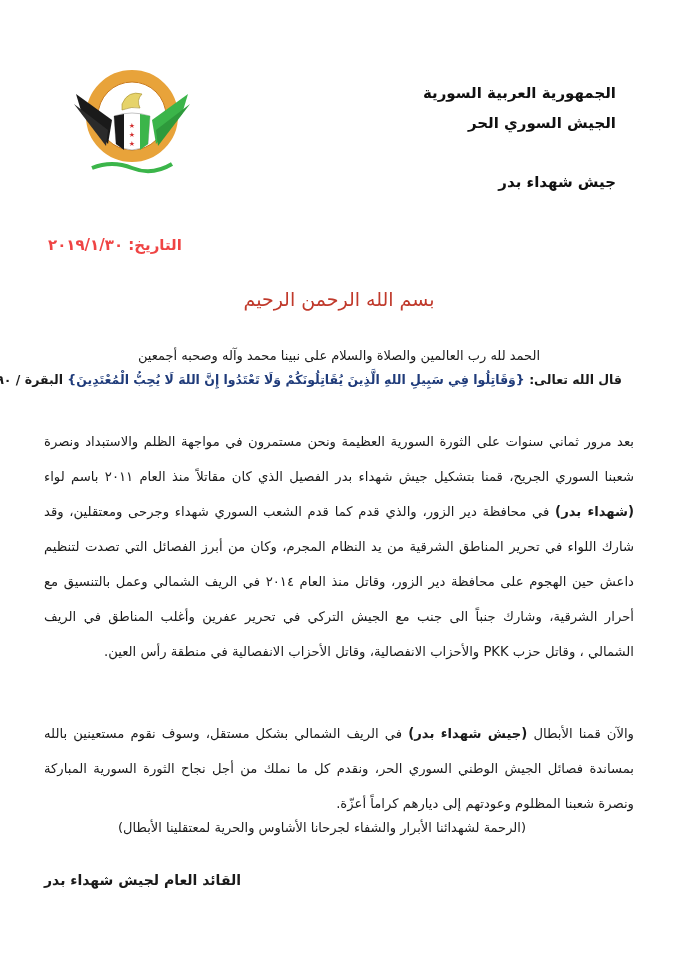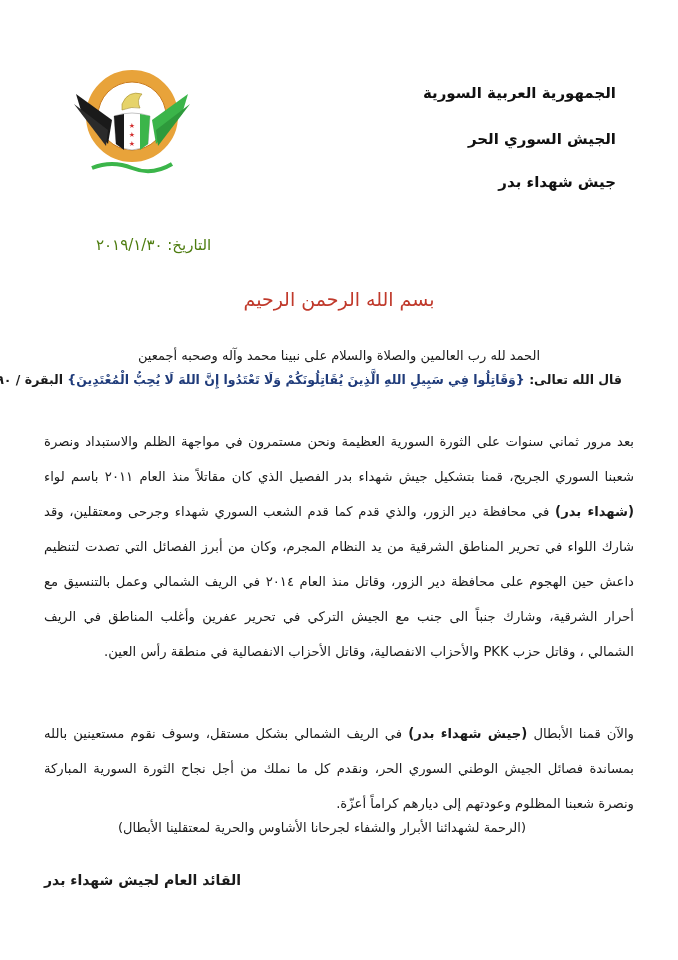--- a/index.html
+++ b/index.html
@@ -1,22 +1,22 @@
 <!DOCTYPE html>
 <html><head>
 <meta charset="utf-8">
 <style>
   html, body { margin:0; padding:0; background:#ffffff; }
   body { width:678px; height:960px; position:relative; overflow:hidden;
          font-family:"DejaVu Sans", "Liberation Sans", sans-serif; color:#1a1a1a; }
   .rtl { direction:rtl; text-align:right;margin-top:18px; }
   .header-line { position:absolute; right:62px; font-size:15px; font-weight:bold; color:#111; }
-  #h1 { top:66px; } #h2 { top:112px;text-align:right; } #h3 { top:155px; }
+  #h1 { top:66px; } #h2 { top:96px;text-align:right; } #h3 { top:155px; }
   .logo { position:absolute; left:72px; top:64px; width:120px; height:116px; }
-  .date { position:absolute; left:48px; top:236px; font-size:15px; font-weight:normal; color:#4d7c0f; direction:rtl;margin-left:48px; }
+  .date { position:absolute; left:48px; top:236px; font-size:15px; font-weight:bold; color:#ef4444; direction:rtl; }
   .basmala { position:absolute; left:0; right:0; top:288px; text-align:center; color:#c0392b; font-size:19px; }
   .hamd { position:absolute; left:0; right:0; top:328px; text-align:center; font-size:13px; direction:rtl;margin-top:20px; }
   .verse { position:absolute; left:34px; right:56px; top:372px; font-size:12.5px; font-weight:bold; direction:rtl; text-align:center; white-space:nowrap; }
   .verse .quote { color:#1f3b7a; }
   .para { position:absolute; left:44px; right:44px; font-size:13.2px; line-height:35px; direction:rtl; text-align:justify; text-align-last:right; }
   #p1 { top:424px; }
   #p2 { top:716px; }
   .tribute { position:absolute; left:118px; top:820px; font-size:13px; direction:rtl; }
   .signature { position:absolute; left:44px; top:872px; font-size:14px; font-weight:bold; direction:rtl; }
   b { font-weight:bold; }

